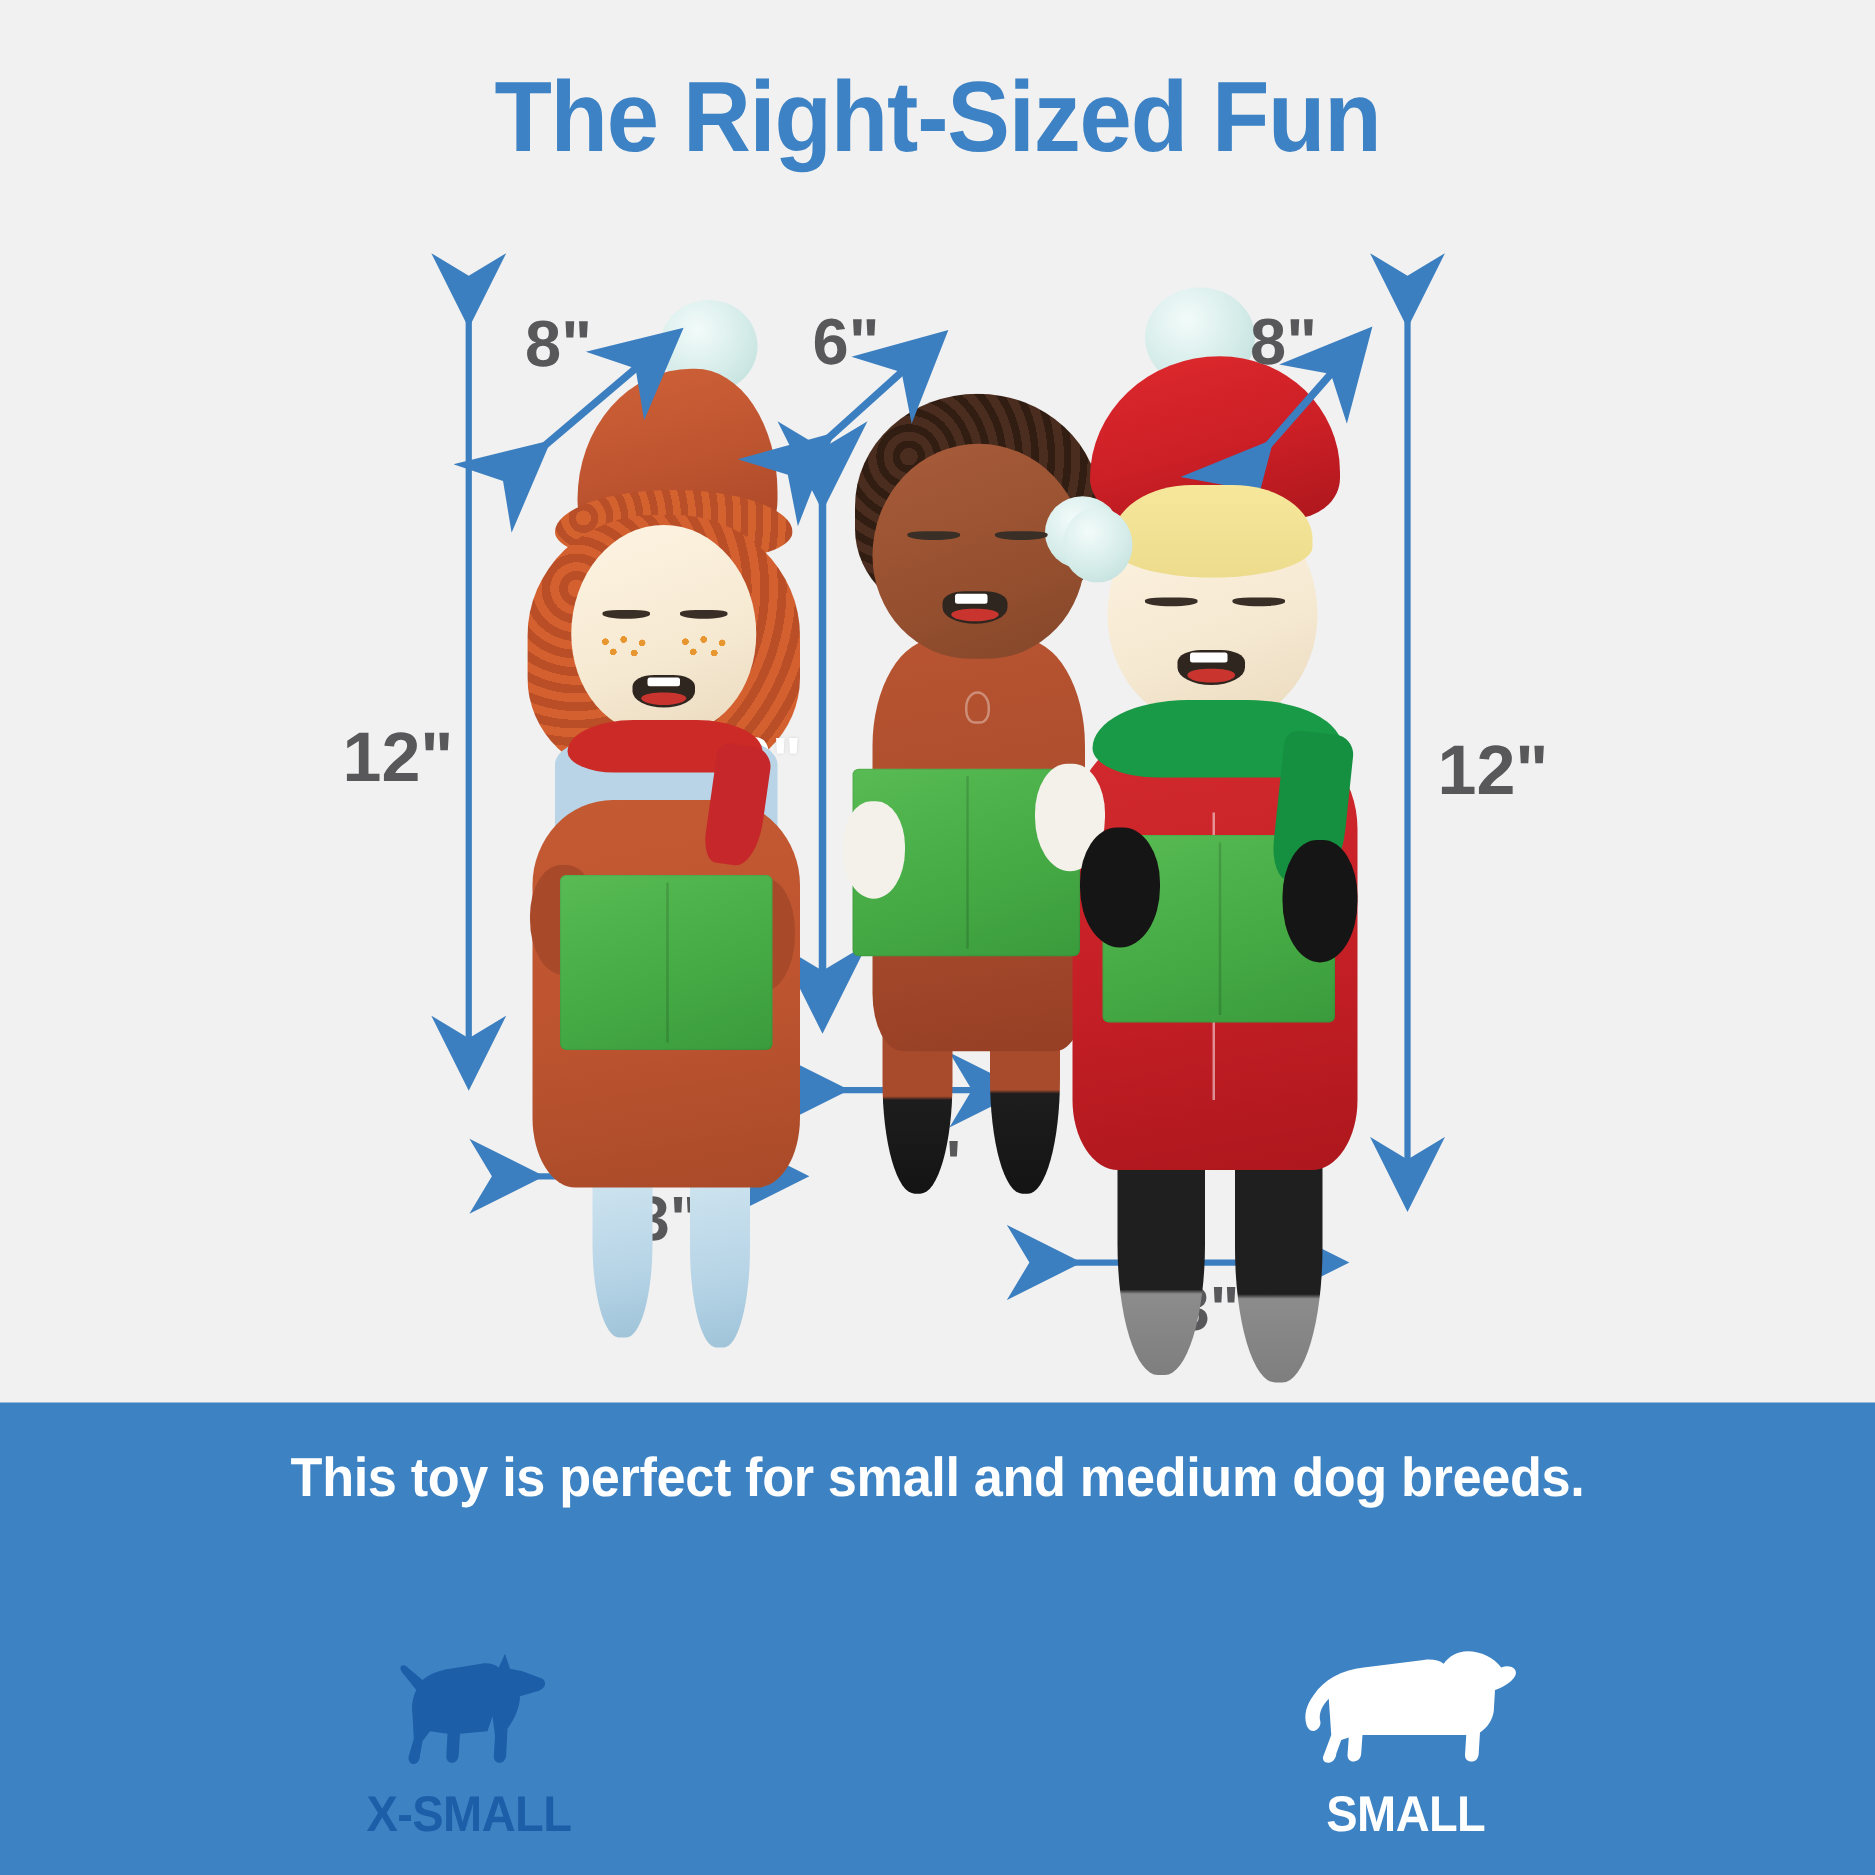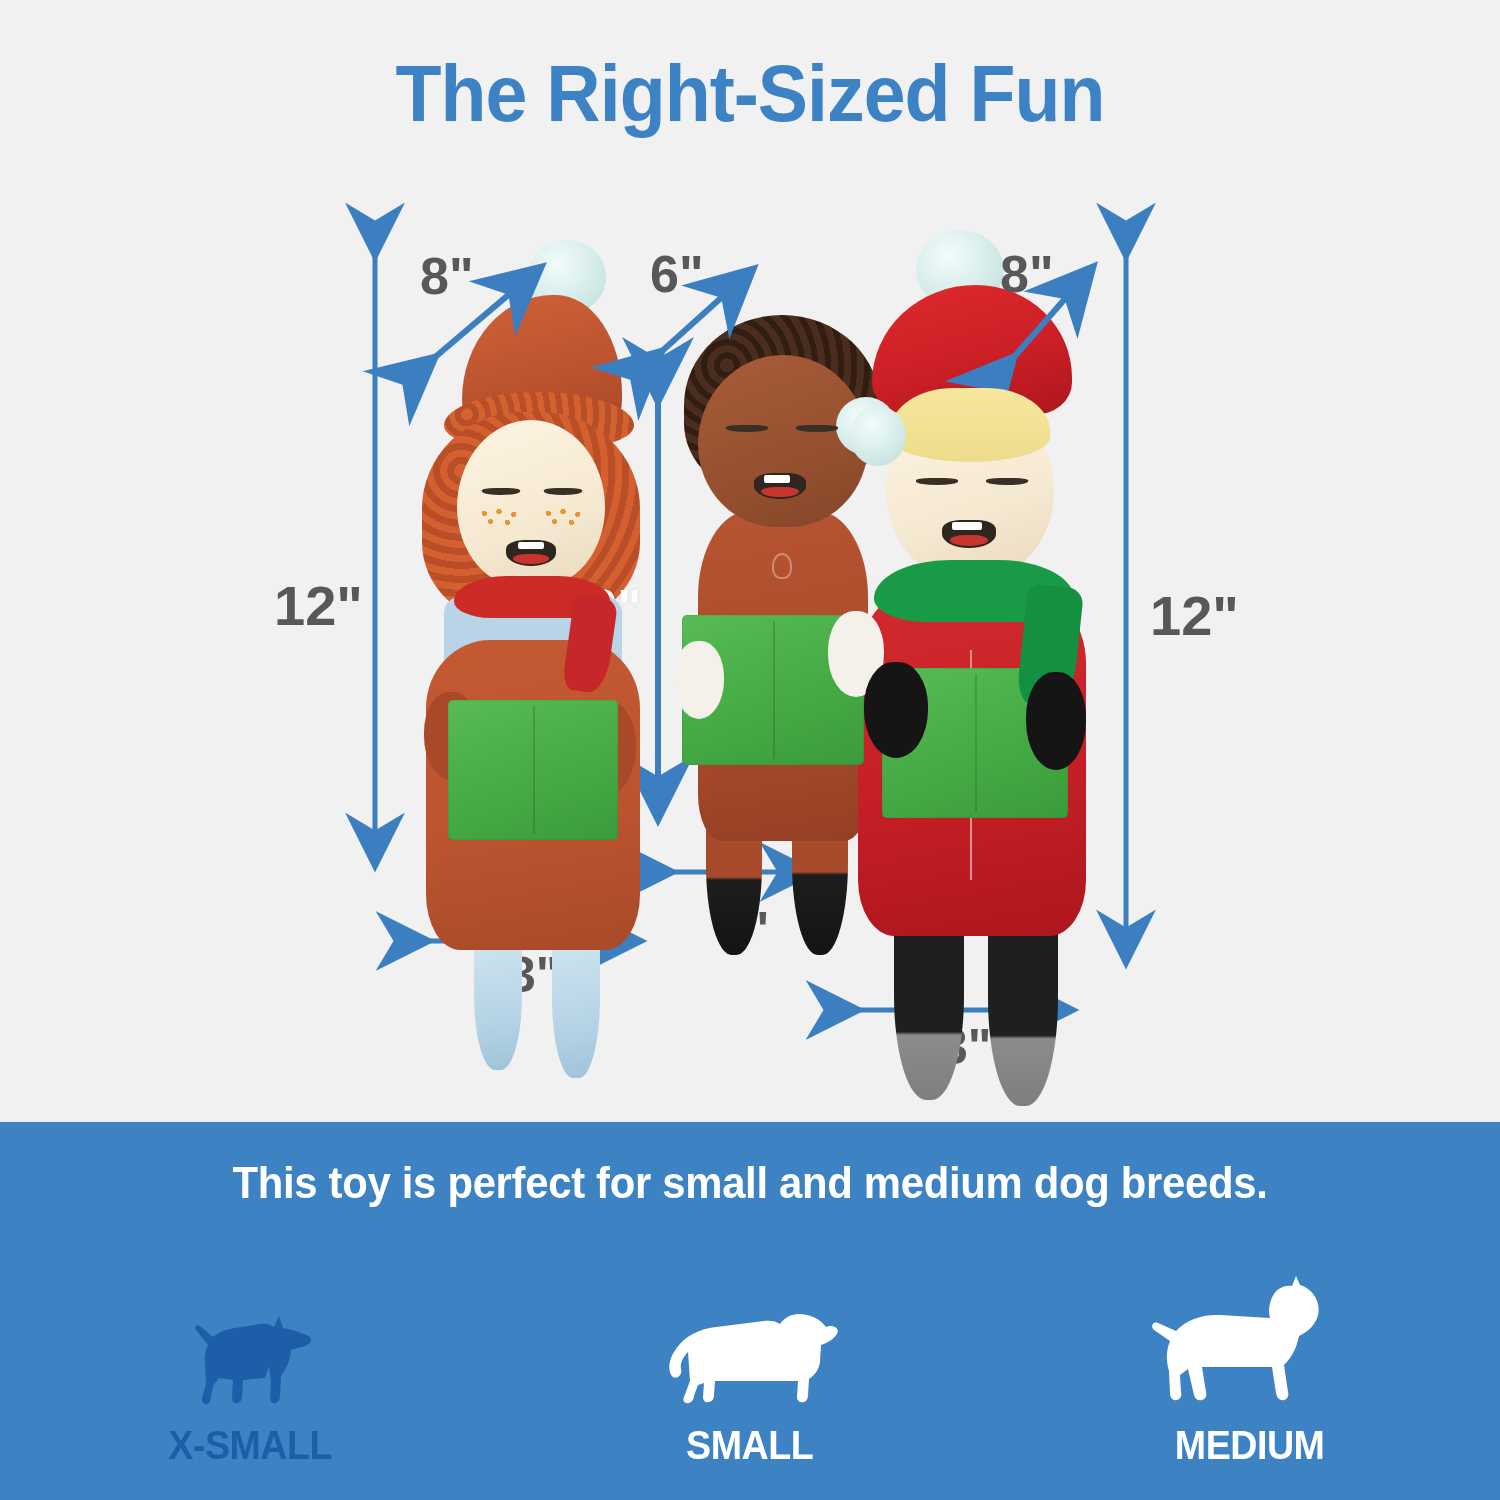--- a/index.html
+++ b/index.html
@@ -66,21 +66,21 @@
   }
   .banner-text{
     position:absolute;top:36px;left:0;width:1500px;text-align:center;
     color:#fff;font-size:44px;font-weight:bold;letter-spacing:-.3px;
     font-family:"Liberation Sans","DejaVu Sans",sans-serif;
     transform:scaleX(.95);white-space:nowrap;
   }
   .sizes{position:absolute;left:0;top:108px;width:1500px;height:270px;
          display:flex;align-items:flex-end;}
   .size-cell{flex:1;display:flex;flex-direction:column;align-items:center;
-             justify-content:flex-start;height:100%;}
+             justify-content:center;height:100%;}
   .size-icon{display:flex;align-items:flex-end;justify-content:center;height:185px;}
   .size-label{
     font-size:40px;font-weight:bold;letter-spacing:-.5px;margin-top:8px;margin-bottom:18px;
     font-family:"Liberation Sans","DejaVu Sans",sans-serif;transform:scaleX(.94);
   }
   .active .size-label{color:#ffffff;}
   .inactive .size-label{color:#1d5ea8;}
 </style>
 </head>
 <body>
@@ -308,34 +308,19 @@
               C24,96 27,99 31,98 C34,97 36,94 36,91 L40,80 L46,78 L45,92 C45,96 48,98 51,97
               C55,96 56,93 56,90 L57,76 L140,76 L139,92 C139,96 142,98 146,97
               C149,96 150,93 150,90 L151,74 C157,70 161,64 162,57 L163,40
               C169,38 176,34 179,29 C182,24 176,19 168,22 Z
               M150,24 a3.2,3.2 0 1,0 0.1,0 Z"></path>
           </svg>
         </div>
         <div class="size-label">SMALL</div>
       </div>
 
-      <div class="size-cell active">
-        <div class="size-icon">
-          <svg width="200" height="140" viewBox="0 0 200 140">
-            <path fill="#ffffff" d="M150,10 L146,1 L142,11 C135,10 128,13 124,19
-              C119,27 118,36 120,43 L70,40 C52,39 36,45 26,56 L8,48 C3,46 0,51 4,55
-              L20,66 C16,76 16,86 19,96 L20,118 C20,123 23,126 27,125
-              C31,124 32,120 31,117 L30,100 L38,94 L44,120 C45,124 48,126 52,125
-              C56,124 57,120 56,117 L52,92 L122,92 L126,118 C127,123 130,126 134,125
-              C138,124 139,120 138,117 L134,90 C142,82 147,72 149,61
-              C158,57 166,49 168,40 C171,27 163,14 150,10 Z
-              M152,26 a3.4,3.4 0 1,0 0.1,0 Z"></path>
-          </svg>
-        </div>
-        <div class="size-label">MEDIUM</div>
-      </div>
 
 
 
     </div>
   </div>
 
 </div>
 
 </body></html>

